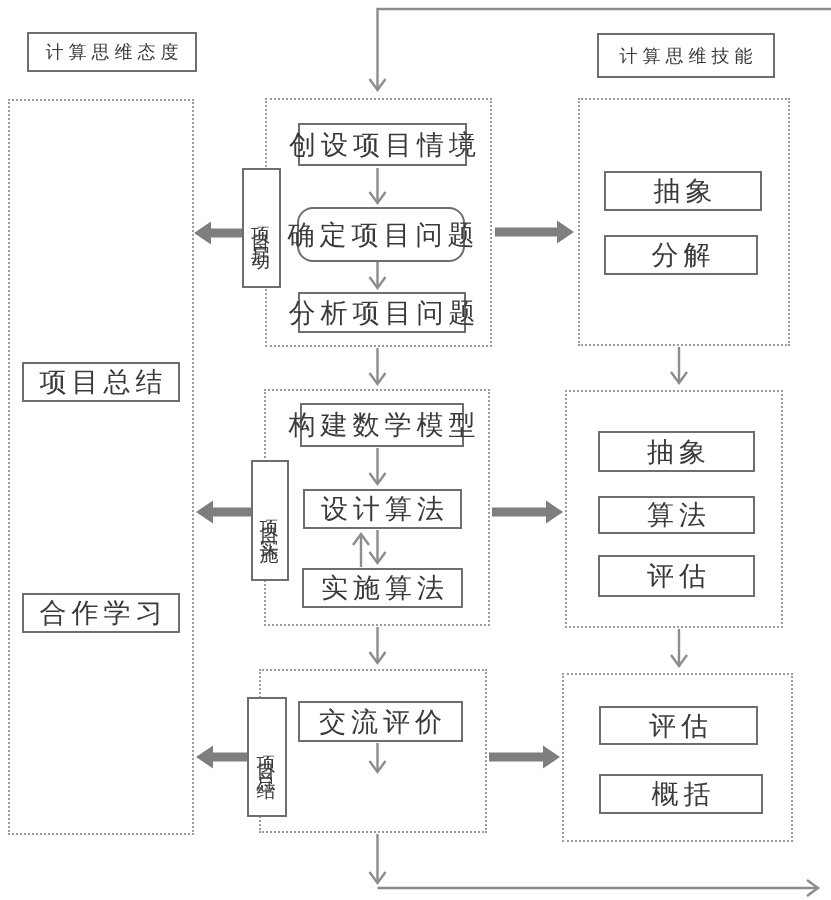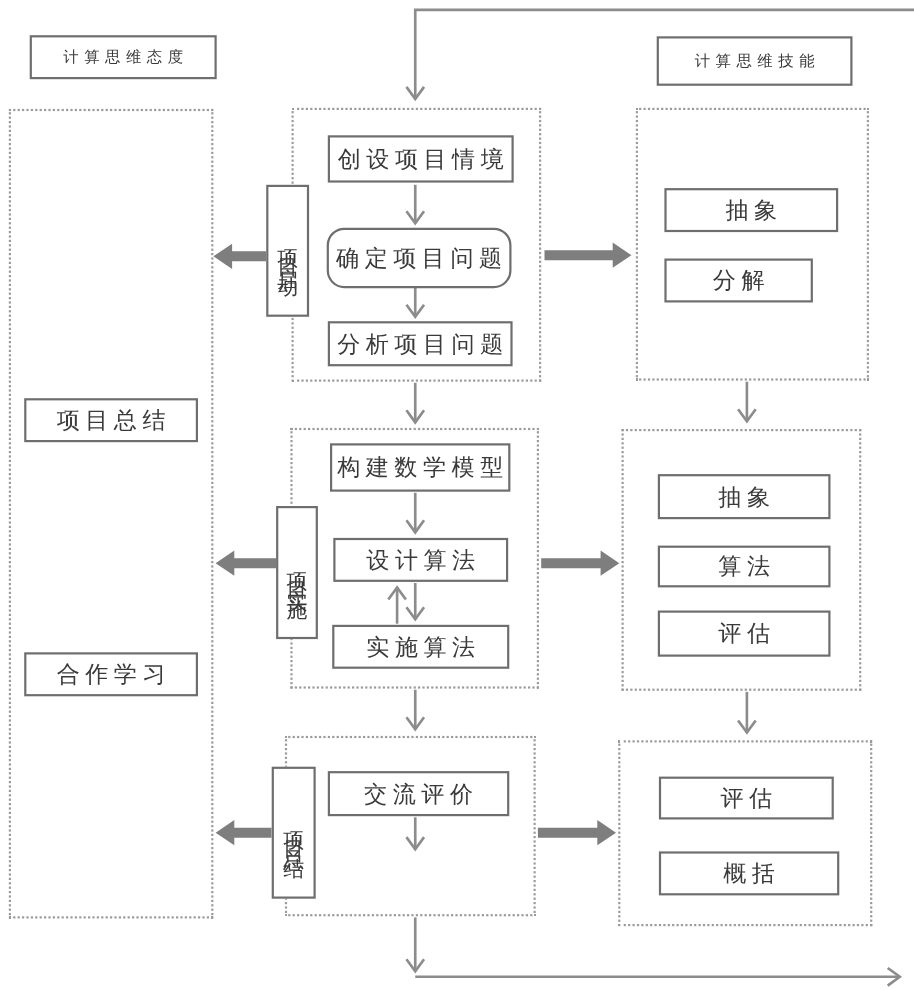--- a/index.html
+++ b/index.html
@@ -4,23 +4,23 @@
 <style>
   html,body{margin:0;padding:0;background:#ffffff;}
   #canvas{
     position:relative;width:831px;height:900px;background:#ffffff;
     font-family:"DejaVu Serif","Liberation Serif",serif;
     color:#3a3a3a;overflow:hidden;
   }
   .box{
     position:absolute;box-sizing:border-box;background:#ffffff;
     border:2px solid #6e6e6e;display:flex;align-items:center;justify-content:center;
-    font-size:21px;letter-spacing:5px;text-indent:5px;white-space:nowrap;z-index:3;
+    font-size:27px;letter-spacing:5px;text-indent:5px;white-space:nowrap;z-index:3;
   }
-  .hdr{font-size:14px;letter-spacing:5px;}
+  .hdr{font-size:18px;letter-spacing:5px;}
   .dashed{
     position:absolute;box-sizing:border-box;border:2px dotted #9b9b9b;
     background:transparent;z-index:1;
   }
   .stage{
     position:absolute;box-sizing:border-box;background:#ffffff;
     border:2px solid #6e6e6e;display:flex;align-items:center;justify-content:center;
     writing-mode:vertical-rl;font-size:19px;letter-spacing:8px;z-index:3;
   }
   svg.flow{position:absolute;left:0;top:0;z-index:2;pointer-events:none;}
@@ -86,21 +86,21 @@
   <div class="box" style="left:297px;top:207px;width:168px;height:55px;border-radius:16px;">确定项目问题</div>
   <div class="box" style="left:298px;top:292px;width:168px;height:41px;">分析项目问题</div>
 
   <div class="box" style="left:300px;top:403px;width:164px;height:44px;">构建数学模型</div>
   <div class="box" style="left:303px;top:489px;width:159px;height:40px;">设计算法</div>
   <div class="box" style="left:302px;top:568px;width:161px;height:40px;">实施算法</div>
 
   <div class="box" style="left:298px;top:701px;width:165px;height:41px;">交流评价</div>
 
   <div class="box" style="left:604px;top:171px;width:158px;height:40px;">抽象</div>
-  <div class="box" style="left:604px;top:235px;width:135px;height:40px;">分解</div>
+  <div class="box" style="left:604px;top:235px;width:154px;height:40px;">分解</div>
 
   <div class="box" style="left:598px;top:431px;width:157px;height:41px;">抽象</div>
   <div class="box" style="left:598px;top:496px;width:157px;height:38px;">算法</div>
   <div class="box" style="left:598px;top:555px;width:157px;height:42px;">评估</div>
 
   <div class="box" style="left:599px;top:706px;width:159px;height:39px;">评估</div>
   <div class="box" style="left:599px;top:774px;width:164px;height:40px;">概括</div>
 
 </div>
 

